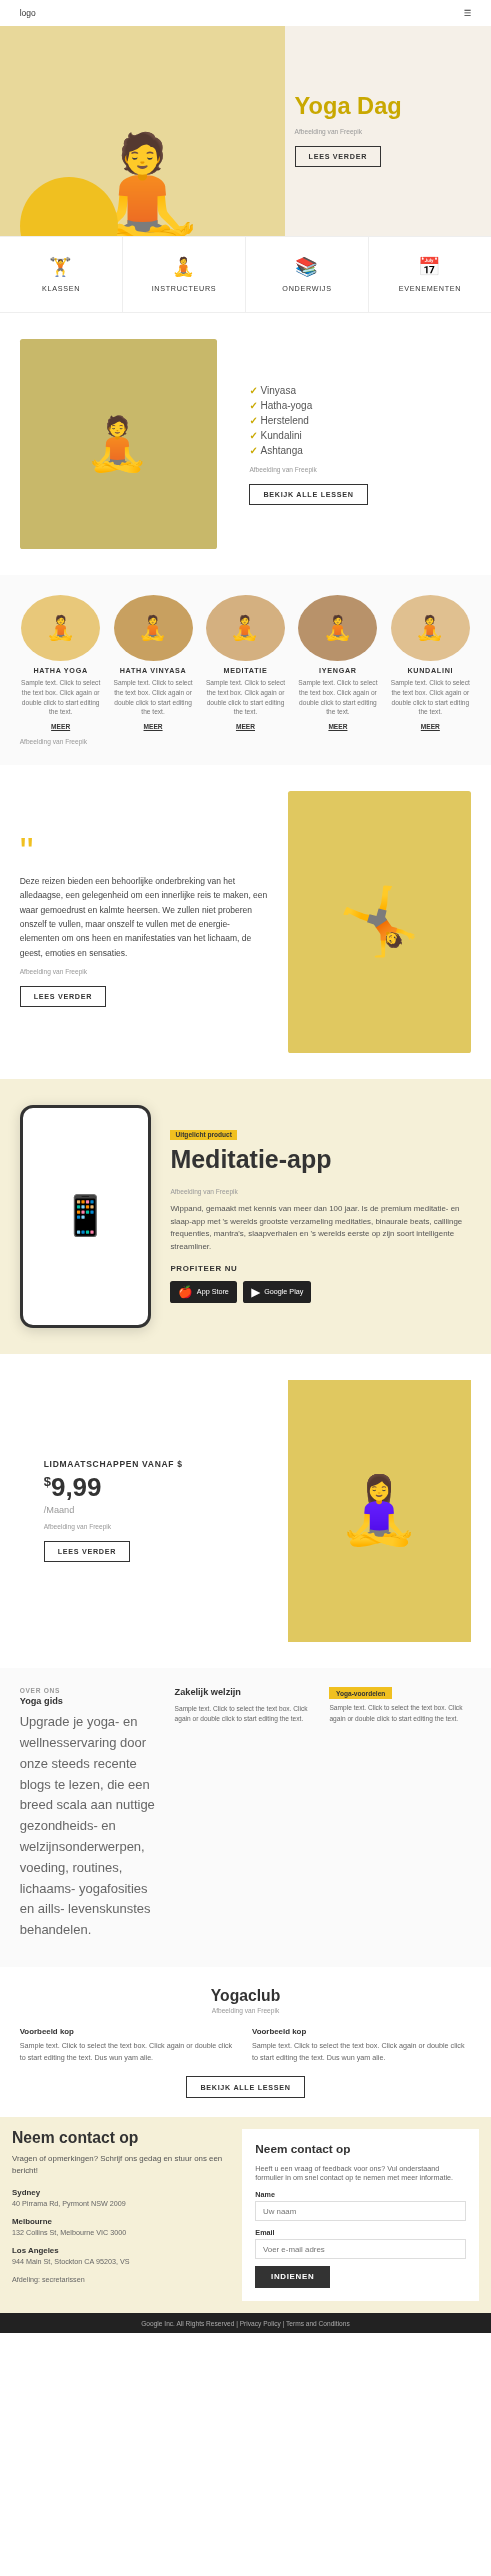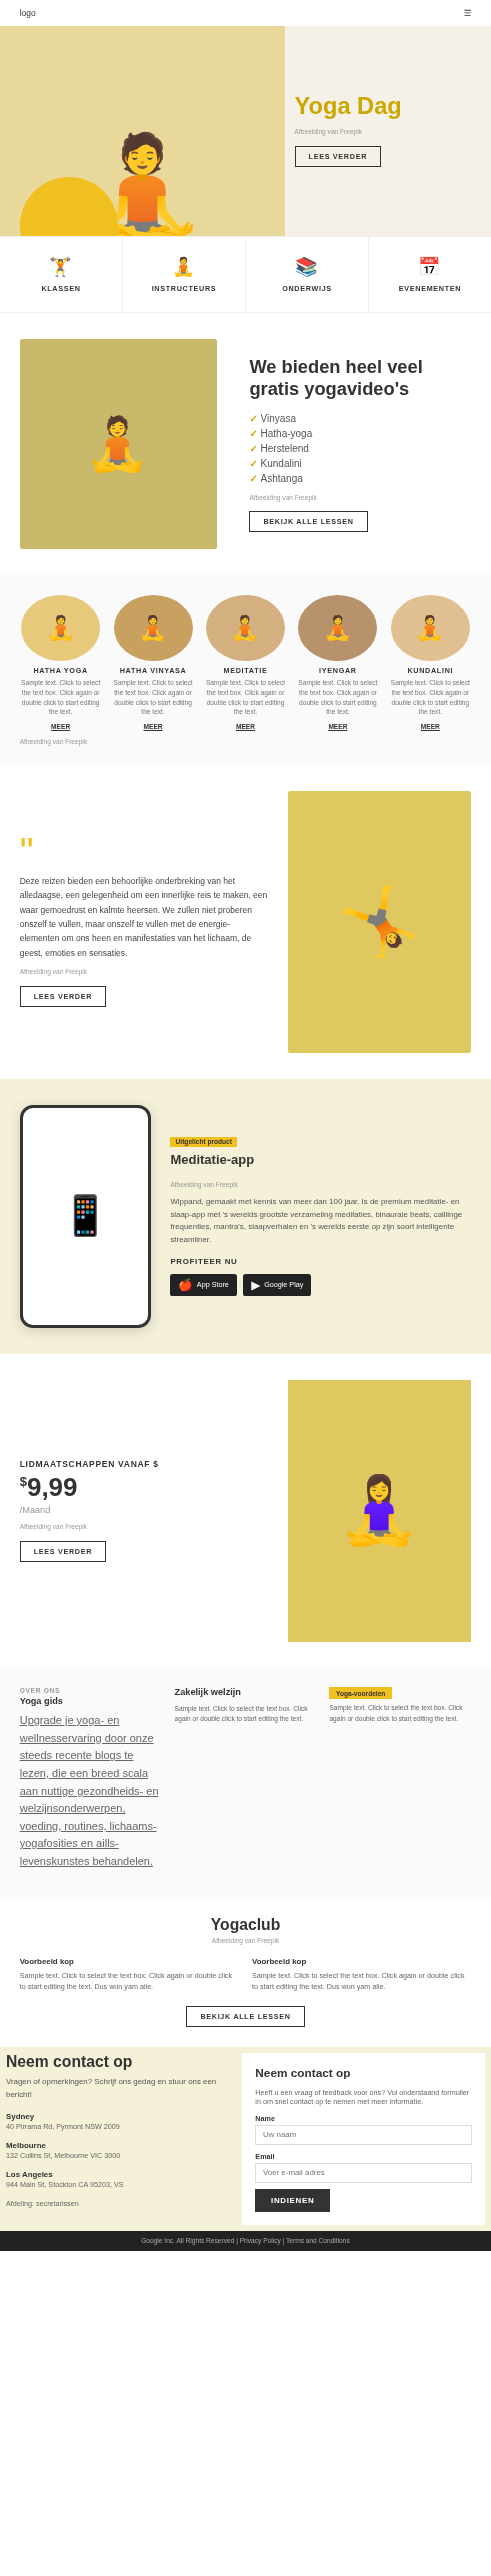--- a/index.html
+++ b/index.html
@@ -41,21 +41,21 @@
     
     .features {
       display: flex; background: #fff; border-top: 0.7px solid #eee;
       border-bottom: 0.7px solid #eee;
     }
     .feature-item {
       flex: 1; text-align: center; padding: 19.7px 6.6px; border-right: 0.7px solid #eee;
     }
     .feature-item:last-child { border-right: none; }
     .feature-icon { font-size: 18.3px; margin-bottom: 5.2px; }
-    .feature-label { font-size: 7.2px; font-weight: 700; letter-spacing: 0.7px; text-transform: uppercase; color: #333; }
+    .feature-label { font-size: 7.2px; font-weight: 400; letter-spacing: 0.7px; text-transform: uppercase; color: #333; }
 
     
     .video-section {
       display: flex; align-items: center; background: #fff; padding: 26px 19.7px; gap: 19.7px;
     }
     .video-left { flex: 0 0 210px; position: relative; }
     .video-img {
       width: 197px; height: 210px; background: #c8b86a; border-radius: 2.6px;
       display: flex; justify-content: center; align-items: center; font-size: 52px;
     }
@@ -104,72 +104,72 @@
     .app-section {
       background: #f5f0d8; display: flex; align-items: center; padding: 26px 19.7px; gap: 19.7px;
     }
     .app-phone {
       flex: 0 0 131px; height: 223px; background: #fff; border-radius: 13px;
       box-shadow: 0 2.6px 13px rgba(0,0,0,0.15); display: flex; justify-content: center;
       align-items: center; font-size: 39px; border: 3.9px solid #333;
     }
     .app-content { flex: 1; }
     .app-badge { background: #f0c020; display: inline-block; padding: 1.3px 5.2px; font-size: 6.6px; font-weight: 700; margin-bottom: 5.2px; }
-    .app-title { font-size: 13px; font-weight: 700; margin-bottom: 14px; }
+    .app-title { font-size: 25px; font-weight: 700; margin-bottom: 14px; }
     .app-credit { font-size: 6.6px; color: #999; margin-bottom: 7.9px; }
     .app-text { font-size: 7.9px; color: #555; line-height: 1.6; margin-bottom: 10.5px; }
     .app-cta { font-size: 7.9px; font-weight: 700; text-transform: uppercase; letter-spacing: 0.7px; margin-bottom: 7.9px; color: #333; }
     .app-buttons { display: flex; gap: 6.6px; }
     .store-btn {
       display: flex; align-items: center; gap: 3.9px; background: #222; color: #fff;
       padding: 3.9px 7.9px; border-radius: 2.6px; font-size: 7.2px; cursor: pointer;
     }
     .store-btn-icon { font-size: 11.8px; }
 
     
     .membership-section {
-      display: flex; align-items: center; padding: 26px 19.7px; gap: 19.7px; background: #fff;
+      display: flex; align-items: center; padding: 26px 19.7px; gap: 19.7px; background: #fff; margin-left: 24px;
     }
     .membership-content { flex: 1; }
     .membership-price { font-size: 26px; font-weight: 700; margin-bottom: 2.6px; }
     .membership-price sup { font-size: 13px; }
     .membership-period { font-size: 9.2px; color: #999; margin-bottom: 7.9px; }
     .membership-text { font-size: 7.9px; color: #555; line-height: 1.6; margin-bottom: 5.2px; }
     .membership-credit { font-size: 6.6px; color: #999; margin-bottom: 10.5px; }
     .membership-img {
       flex: 0 0 183px; height: 262px; background: #e0c860;
       display: flex; justify-content: center; align-items: center; font-size: 66px;
     }
 
     
     .bottom-info {
       background: #fafafa; padding: 19.7px;
     }
     .bottom-grid { display: flex; gap: 13px; }
     .bottom-col { flex: 1; }
     .bottom-col-title { font-size: 9.2px; font-weight: 700; margin-bottom: 6.6px; color: #333; }
-    .bottom-col-text { font-size: 11px; color: #666; line-height: 1.6; margin-bottom: 6.6px; text-decoration: underline; }
+    .bottom-col-text { font-size: 13px; color: #666; line-height: 1.6; margin-bottom: 6.6px; }
     .bottom-col-badge {
       background: #f0c020; padding: 2.6px 6.6px; font-size: 6.6px; font-weight: 700;
       display: inline-block; margin-bottom: 3.9px;
     }
     .bottom-col-small { font-size: 6.6px; color: #666; line-height: 1.6; margin-bottom: 3.9px; }
 
     
     .yoga-club { background: #fff; padding: 19.7px; }
     .yoga-club-title { font-size: 15.7px; font-weight: 700; text-align: center; margin-bottom: 2.6px; }
     .yoga-club-credit { font-size: 6.6px; color: #999; text-align: center; margin-bottom: 13px; }
     .yoga-club-grid { display: flex; gap: 13px; }
     .yoga-club-col { flex: 1; }
     .yoga-club-col-title { font-size: 7.9px; font-weight: 700; margin-bottom: 3.9px; }
     .yoga-club-col-text { font-size: 7.2px; color: #666; line-height: 1.6; }
     .btn-center { text-align: center; margin-top: 13px; }
 
     
-    .contact-section { background: #f5f0d8; padding: 6px; }
+    .contact-section { background: #f5f0d8; padding: 12px; }
     .contact-grid { display: flex; gap: 19.7px; }
     .contact-left { flex: 1; }
     .contact-right { flex: 1; background: #fff; padding: 13px; }
     .contact-title { font-size: 15.7px; font-weight: 700; margin-bottom: 5.2px; }
     .contact-text { font-size: 7.9px; color: #555; line-height: 1.6; margin-bottom: 10.5px; }
     .contact-location { margin-bottom: 7.9px; }
     .contact-city { font-size: 7.9px; font-weight: 700; color: #333; margin-bottom: 1.3px; }
     .contact-addr { font-size: 7.2px; color: #666; line-height: 1.5; }
     .contact-form-title { font-size: 11.8px; font-weight: 700; margin-bottom: 7.9px; }
     .contact-form-text { font-size: 7.2px; color: #666; margin-bottom: 7.9px; }
@@ -230,21 +230,20 @@
     <div class="feature-icon">📅</div>
     <div class="feature-label">EVENEMENTEN</div>
   </div>
 </div>
 
 <section class="video-section">
   <div class="video-left">
     <div class="video-img">🧘</div>
   </div>
   <div class="video-right">
-    <h2 class="section-title">We bieden heel veel gratis yogavideo's</h2>
     <ul class="checklist">
       <li>Vinyasa</li>
       <li>Hatha-yoga</li>
       <li>Herstelend</li>
       <li>Kundalini</li>
       <li>Ashtanga</li>
     </ul>
     <p class="video-credit">Afbeelding van Freepik</p>
     <button class="btn-outline">BEKIJK ALLE LESSEN</button>
   </div>

